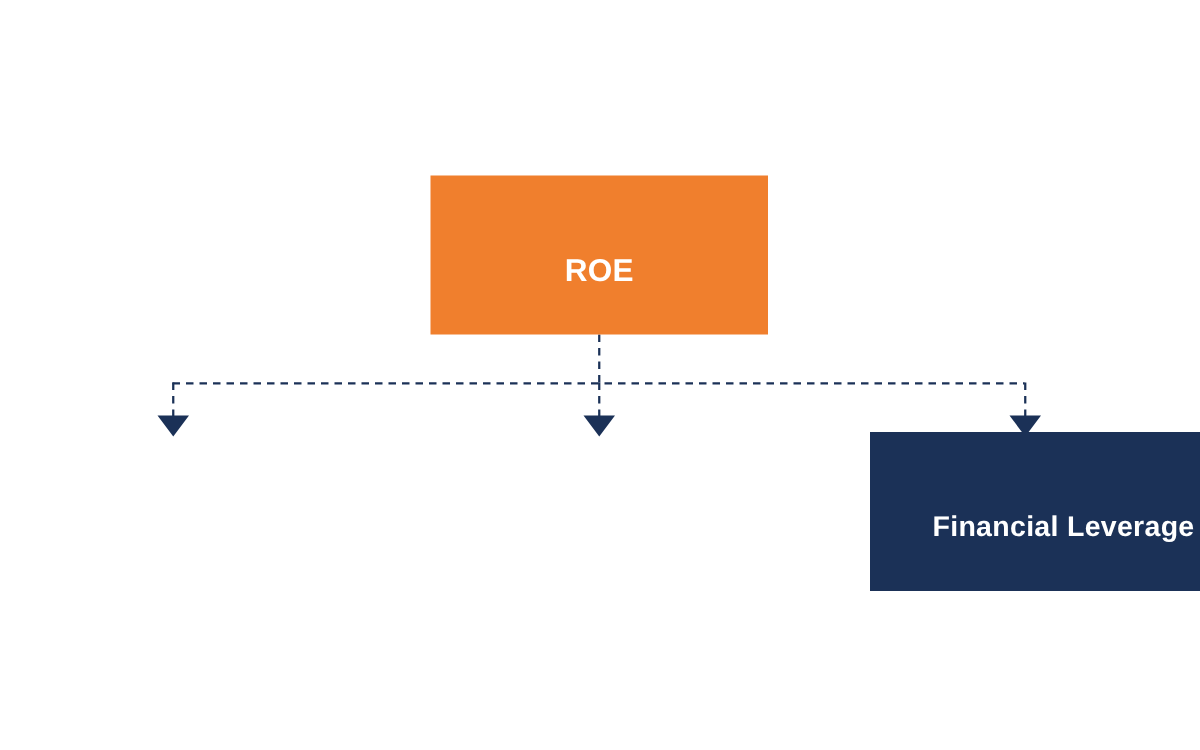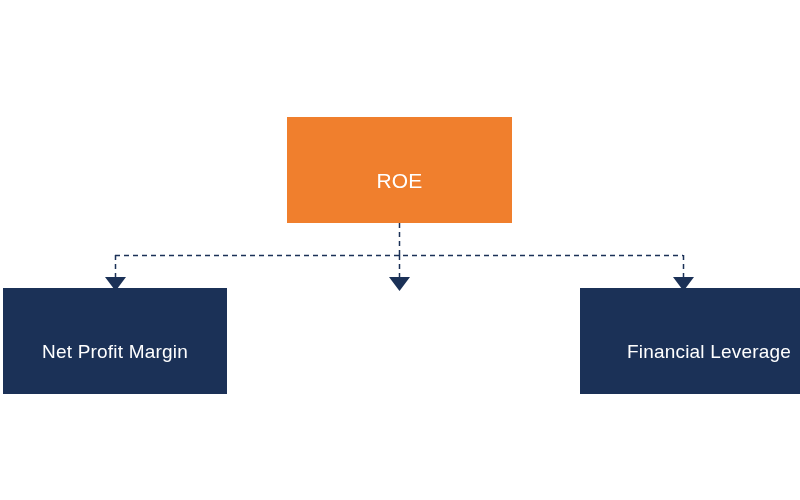--- a/index.html
+++ b/index.html
@@ -30,21 +30,21 @@
   }
   .node-box {
     position: absolute;
     display: flex;
     align-items: center;
     justify-content: center;
     box-sizing: border-box;
     text-align: center;
   }
   .node-label {
-    font-weight: normal;
+    font-weight: bold;
     letter-spacing: 0.2px;
     line-height: 1.15;
     white-space: nowrap;
     margin-top: 22px;
   }
   
   #node-root {
     left: 287px;
     top: 117px;
     width: 225px;
@@ -87,22 +87,19 @@
     <polygon points="389,277 410,277 399.5,291" fill="#1B3157"></polygon>
 
     <line x1="683.5" y1="255" x2="683.5" y2="279" stroke="#1B3157" stroke-width="1.5" stroke-dasharray="5,4"></line>
     <polygon points="673,277 694,277 683.5,291" fill="#1B3157"></polygon>
   </svg>
 
   <div class="node-box" id="node-root">
     <span class="node-label">ROE</span>
   </div>
 
-  <div class="node-box node-child" id="node-child-0">
-    <span class="node-label">Net Profit Margin</span>
-  </div>
 
 
   <div class="node-box node-child" id="node-child-2">
     <span class="node-label">Financial Leverage</span>
   </div>
 
 </div>
 
 </body></html>

